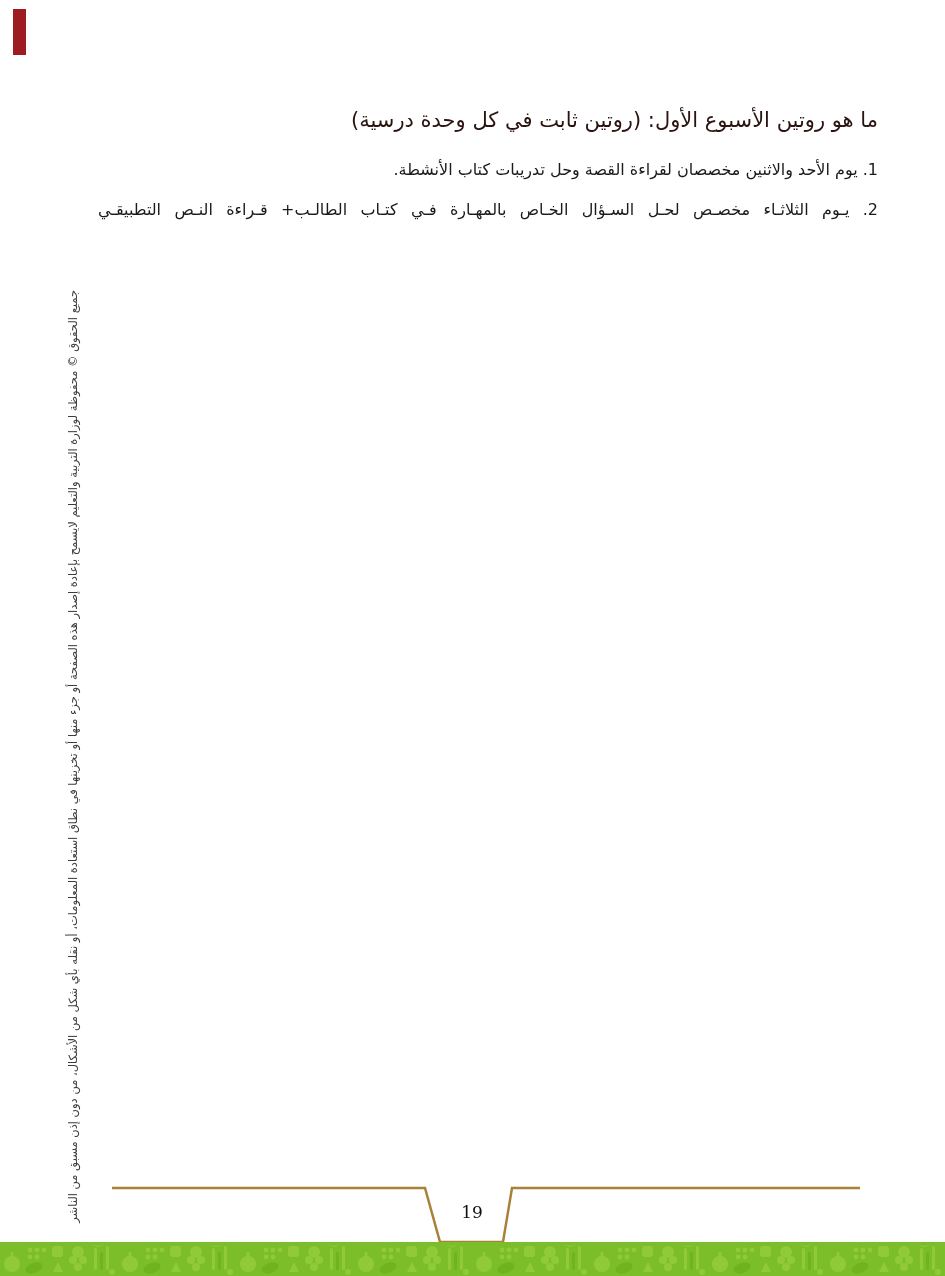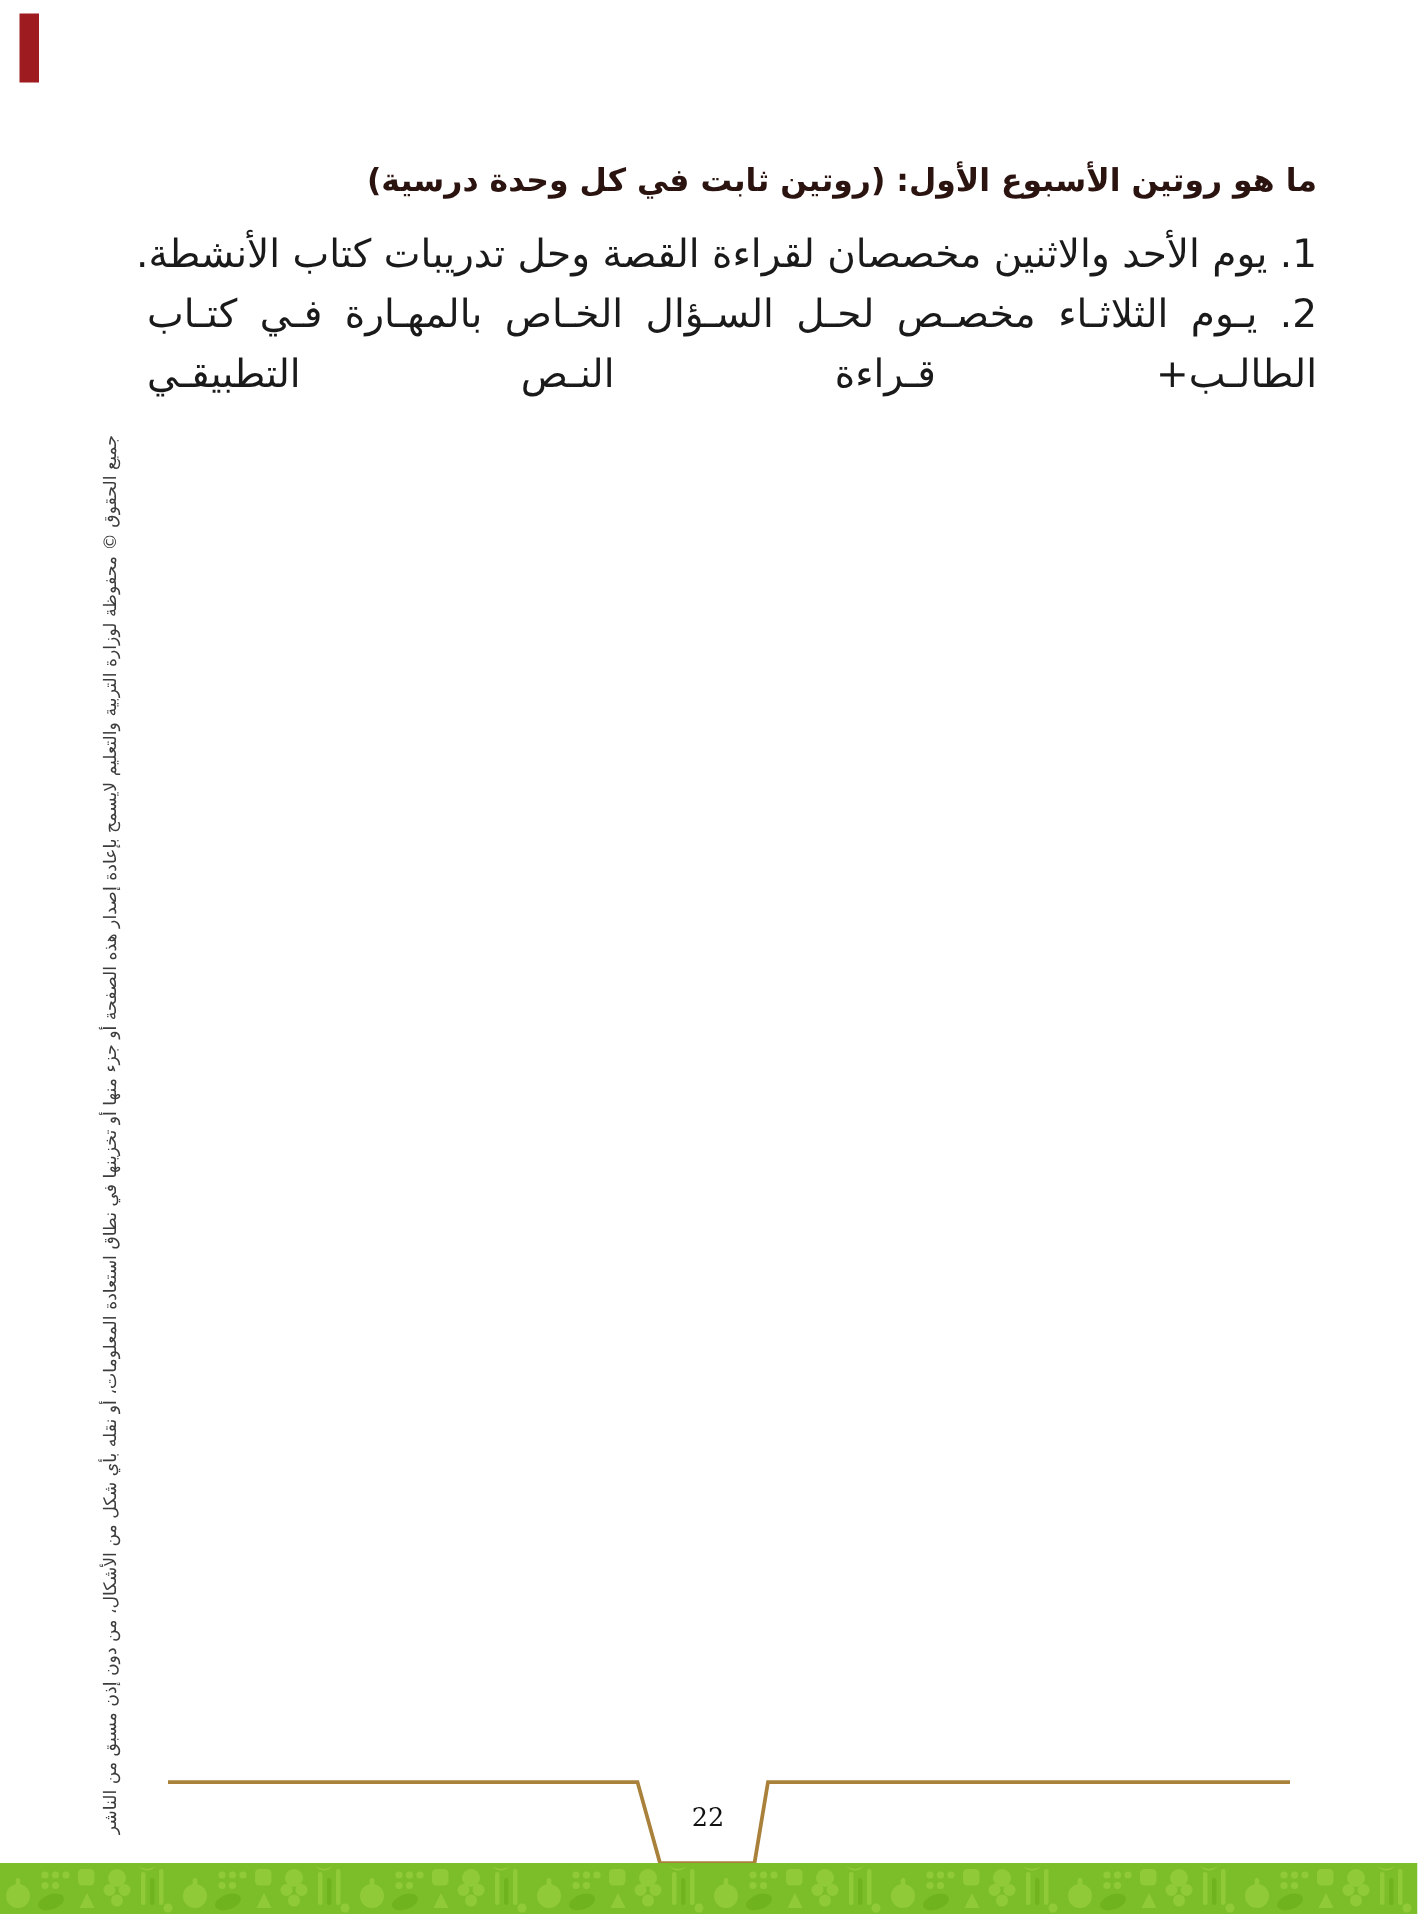--- a/index.html
+++ b/index.html
@@ -15,32 +15,32 @@
   .corner-mark {
     position: absolute; left: 13px; top: 9px;
     width: 13px; height: 46px;
     background: #9e1b20;
   }
 
   .heading {
     position: absolute; top: 108px; right: 67px;
     margin: 0; width: 820px;
     direction: rtl; text-align: right;
-    font-size: 21px; font-weight: 700;
+    font-size: 21px; font-weight: 400;
     color: #2b1410;
     letter-spacing: 0;
     font-family: "DejaVu Sans", sans-serif;
   }
 
   .list {
     position: absolute; top: 150px; right: 67px;
     width: 780px;
     direction: rtl;
     color: #1a1a1a;
-    font-size: 26px; line-height: 40px;
+    font-size: 16px; line-height: 40px;
     font-family: "DejaVu Sans", sans-serif;
   }
   .list .line { text-align: right; white-space: nowrap; }
   .list .stretch {
     white-space: normal;
     text-align: justify;
     text-align-last: justify;
   }
   .list .cont {
     margin-right: 140px;
@@ -93,21 +93,21 @@
     <div class="line">1. يوم الأحد والاثنين مخصصان لقراءة القصة وحل تدريبات كتاب الأنشطة.</div>
     <div class="line stretch">2. يـوم الثلاثـاء مخصـص لحـل السـؤال الخـاص بالمهـارة فـي كتـاب الطالـب+ قـراءة النـص التطبيقـي</div>
   </div>
 
   <div class="copyright" dir="rtl" lang="ar">جميع الحقوق © محفوظة لوزارة التربية والتعليم لايسمح بإعادة إصدار هذه الصفحة أو جزء منها أو تخزينها في نطاق استعادة المعلومات، أو نقله بأي شكل من الأشكال، من دون إذن مسبق من الناشر</div>
 
   <svg class="tab-lines" viewBox="0 0 945 66" xmlns="http://www.w3.org/2000/svg">
     <path d="M112 8 H425 L440 62 H503 L512 8 H860" fill="none" stroke="#a9813b" stroke-width="2.5" stroke-linejoin="miter"></path>
   </svg>
 
-  <div class="pagenum">22</div>
+  <div class="pagenum">19</div>
 
   <svg class="green-band" viewBox="0 0 945 34" xmlns="http://www.w3.org/2000/svg">
     <defs>
       <pattern id="gp" width="118" height="34" patternUnits="userSpaceOnUse">
 
         <circle cx="12" cy="22" r="8" fill="#90ca38"></circle>
         <rect x="10.5" y="10" width="3" height="6" rx="1.5" fill="#90ca38"></rect>
         <circle cx="30" cy="8" r="2.4" fill="#90ca38"></circle>
         <circle cx="37" cy="8" r="2.4" fill="#90ca38"></circle>
         <circle cx="44" cy="8" r="2.4" fill="#90ca38"></circle>

